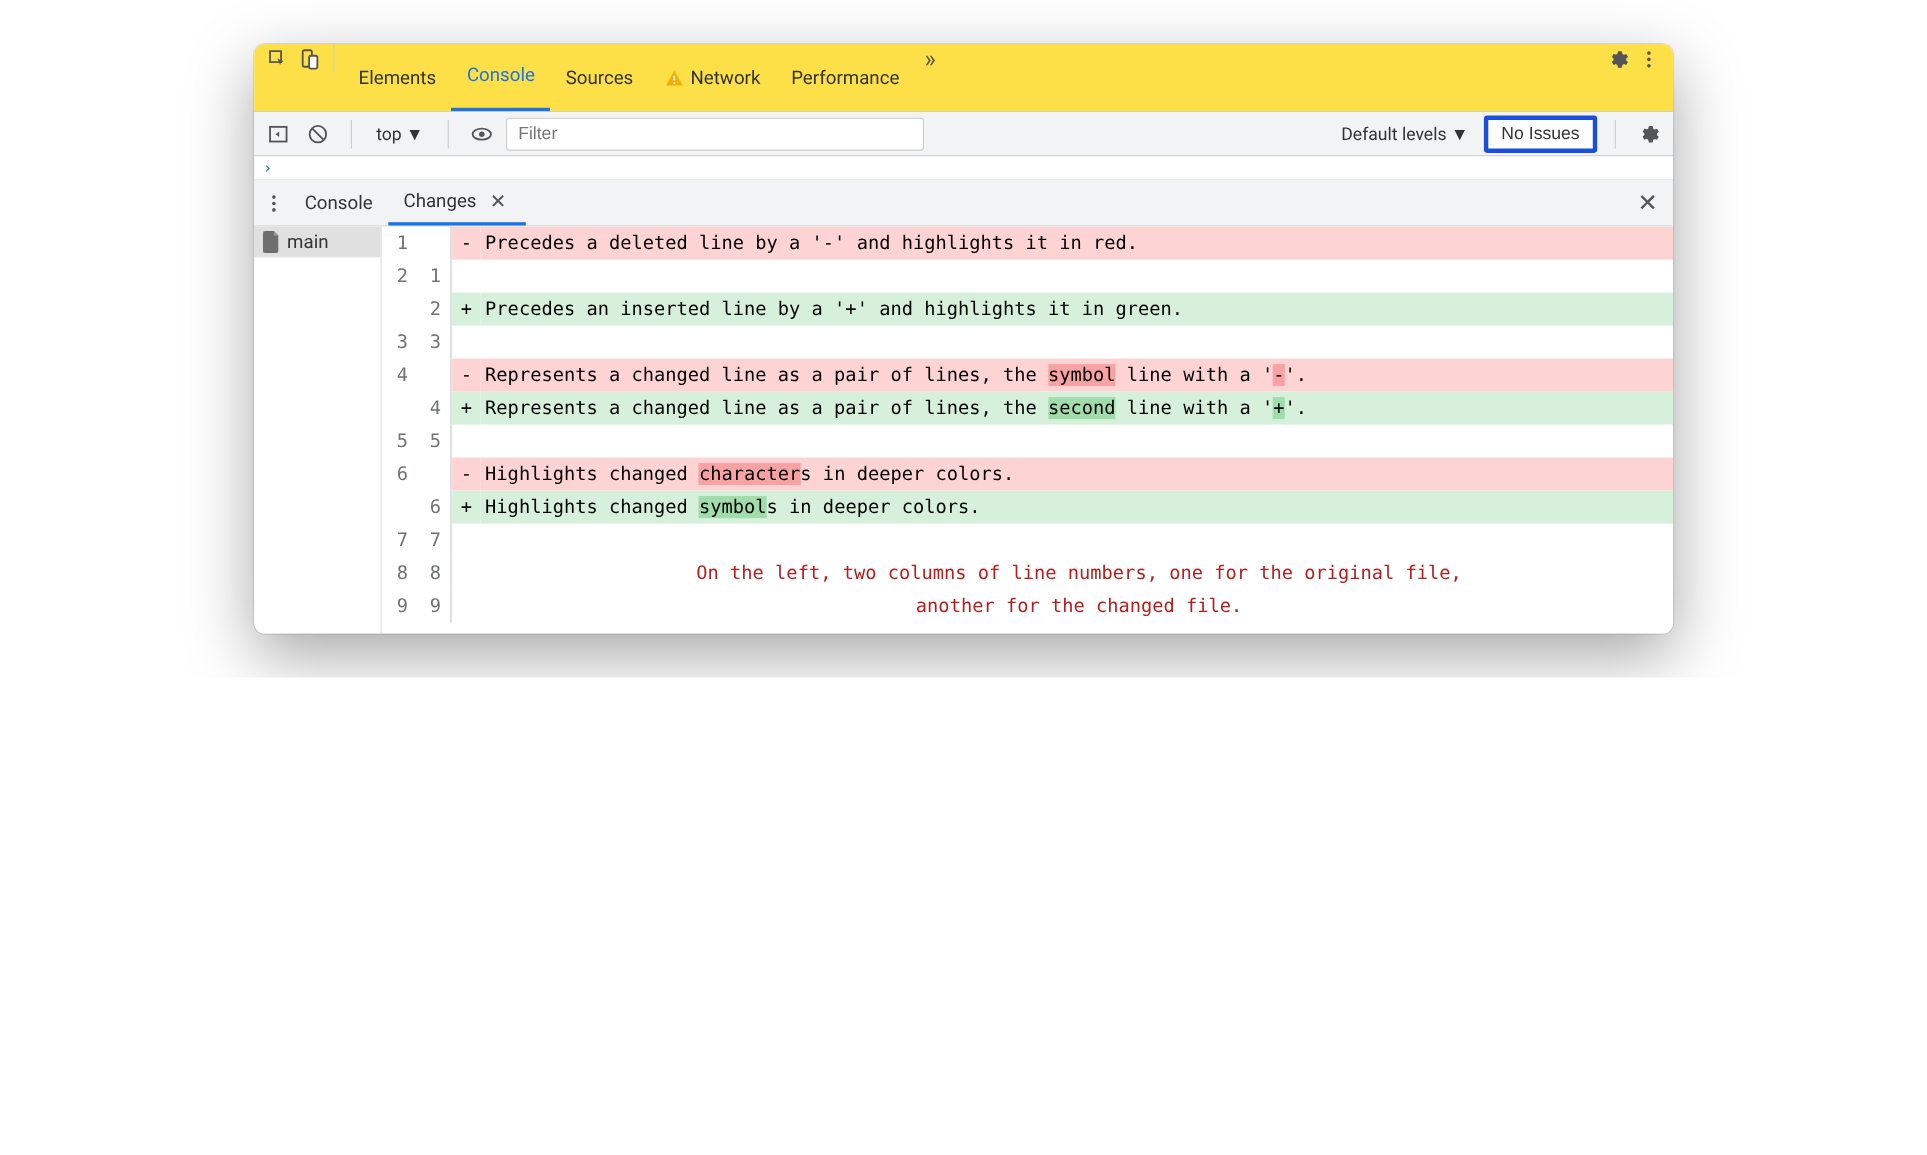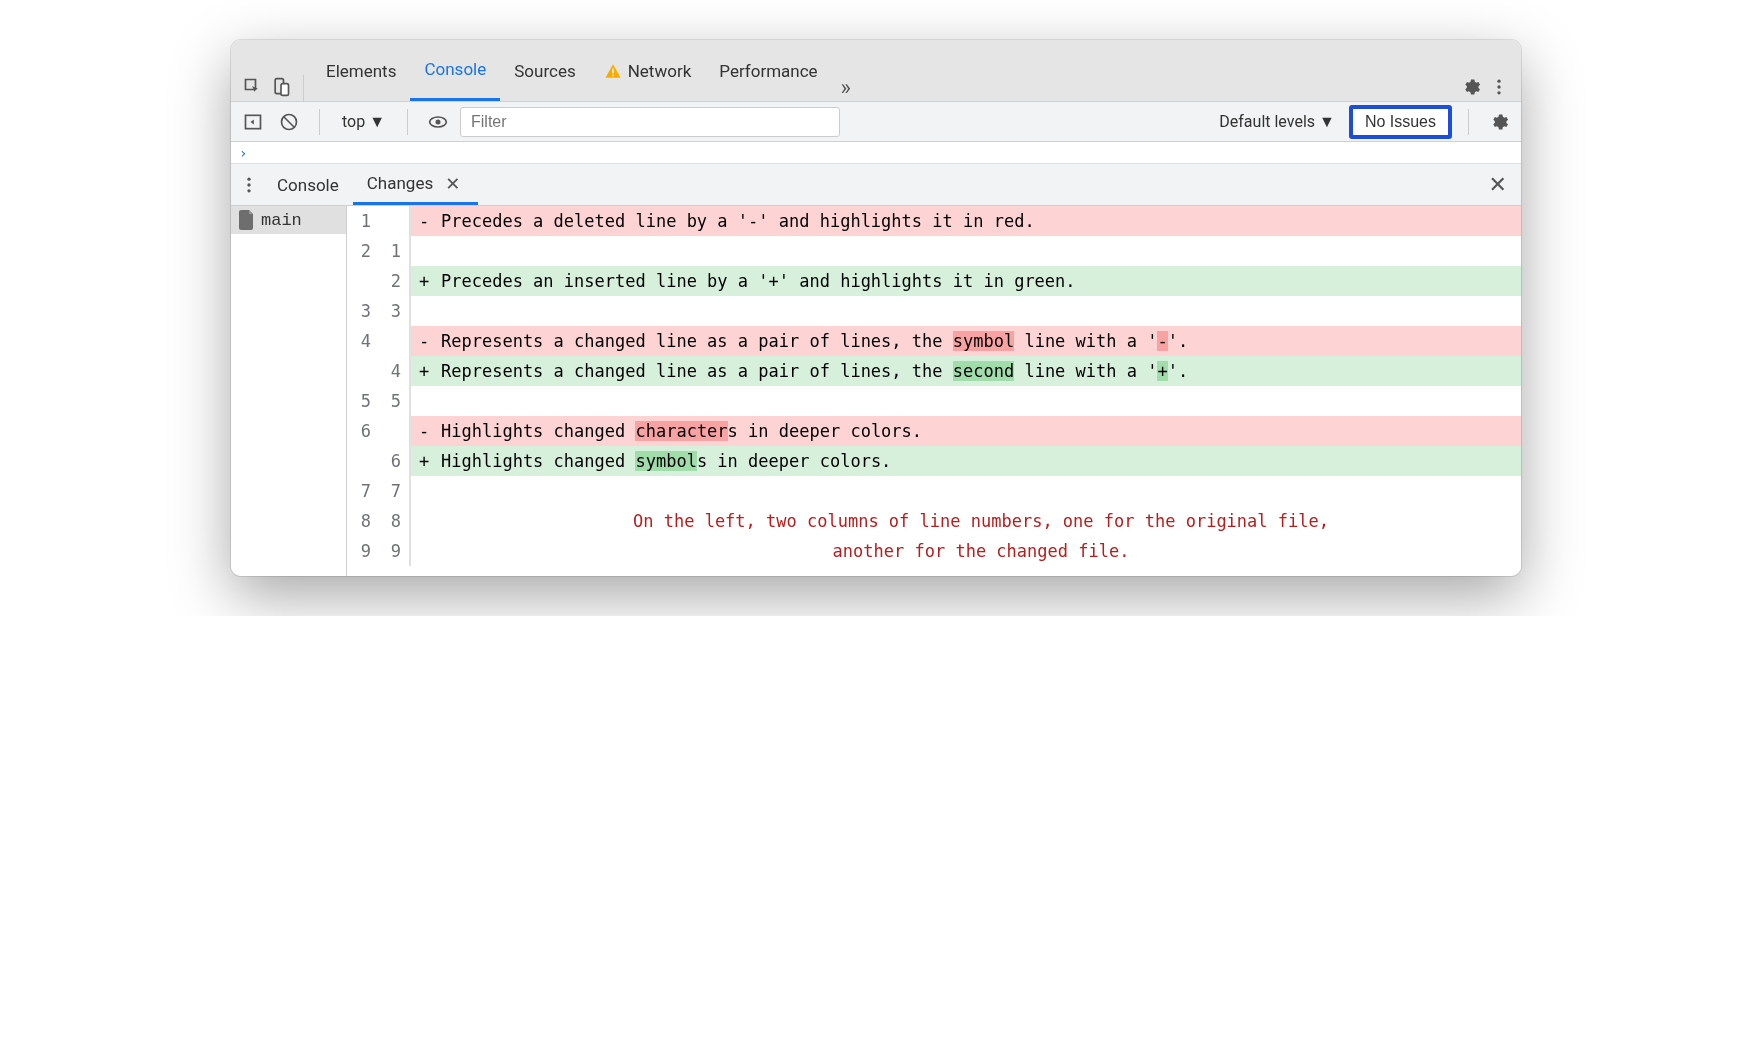--- a/index.html
+++ b/index.html
@@ -36,25 +36,25 @@
   left: 0; right: 0;
   text-align: center;
   color: #ddd;
   font-size: 15px;
   font-weight: 500;
   pointer-events: none;
 }
 
 .main-toolbar {
   display: flex;
-  align-items: flex-end;
+  align-items: flex-start;
   border-bottom: 1px solid #d0d0d0;
   height: 62px;
   padding: 0 8px;
-  background: #e5e5e5;
+  background: #fde047;
 }
 .tab {
   padding: 0 14px;
   height: 100%;
   display: flex;
   align-items: center;
   font-size: 17px;
   color: #333;
   cursor: pointer;
   gap: 6px;
@@ -169,21 +169,20 @@
 }
 
 .diff-area {
   display: flex;
   height: 370px;
 }
 .file-tree {
   width: 116px;
   border-right: 1px solid #d0d0d0;
   background: #fff;
-  font-family: Liberation Mono, monospace;
 }
 .file-item {
   display: flex;
   align-items: center;
   gap: 6px;
   padding: 4px 8px;
   background: #e0e0e0;
   cursor: pointer;
   font-size: 17px;
   color: #333;

